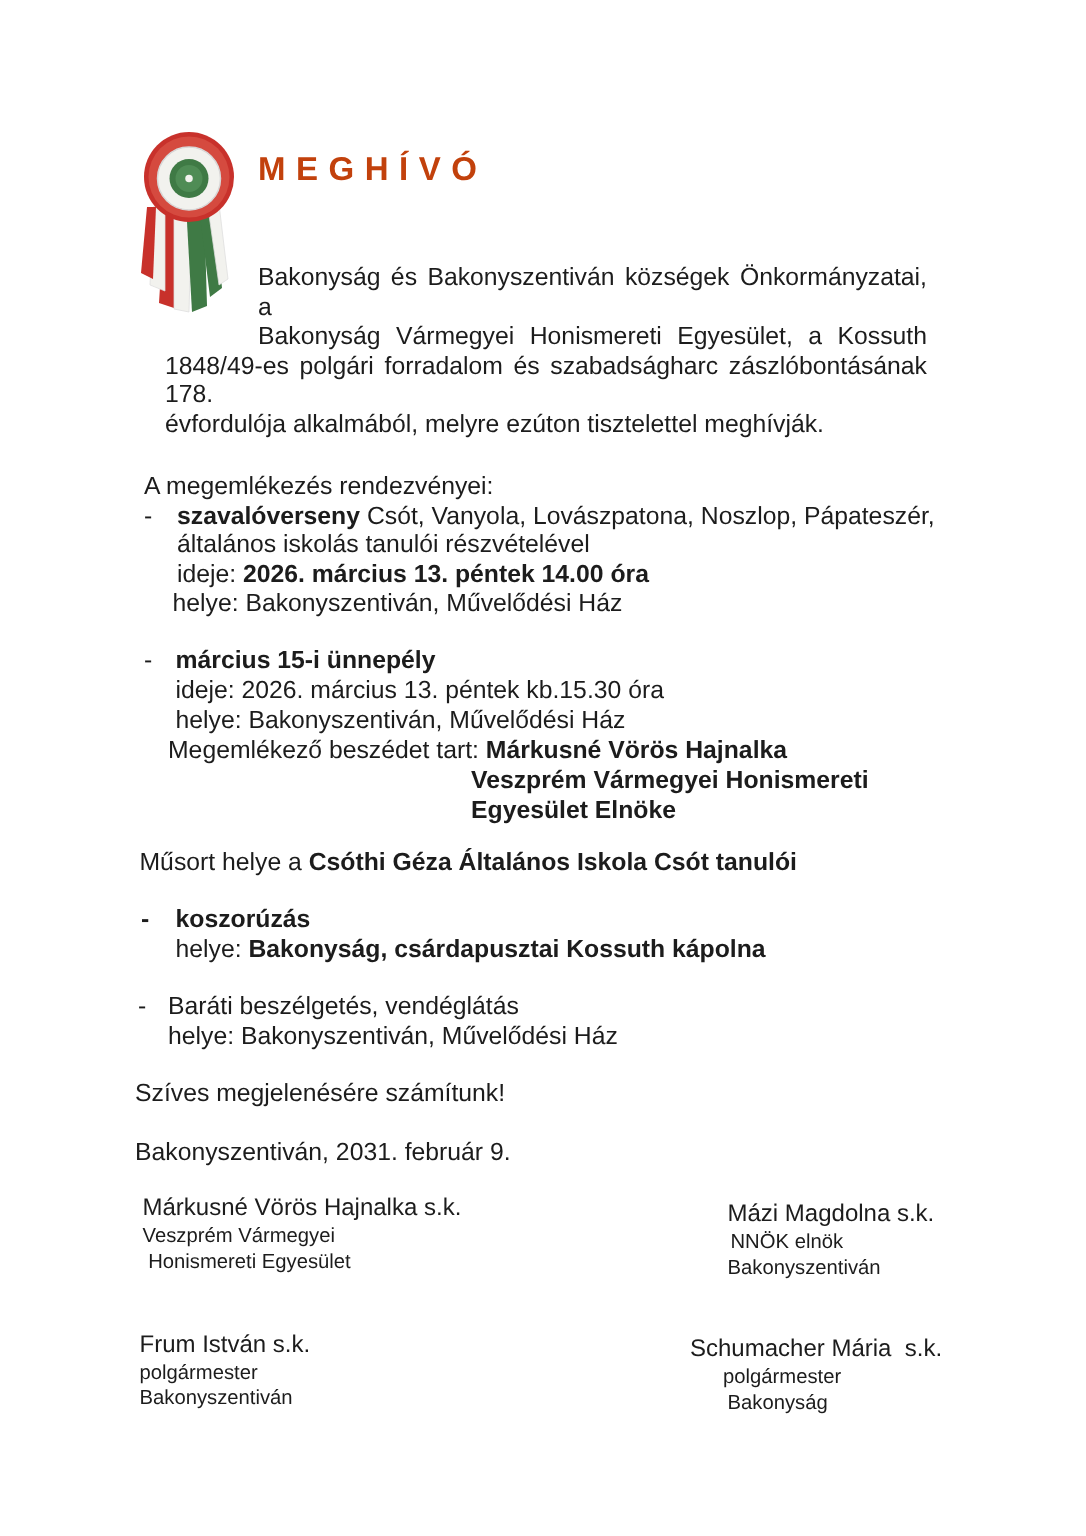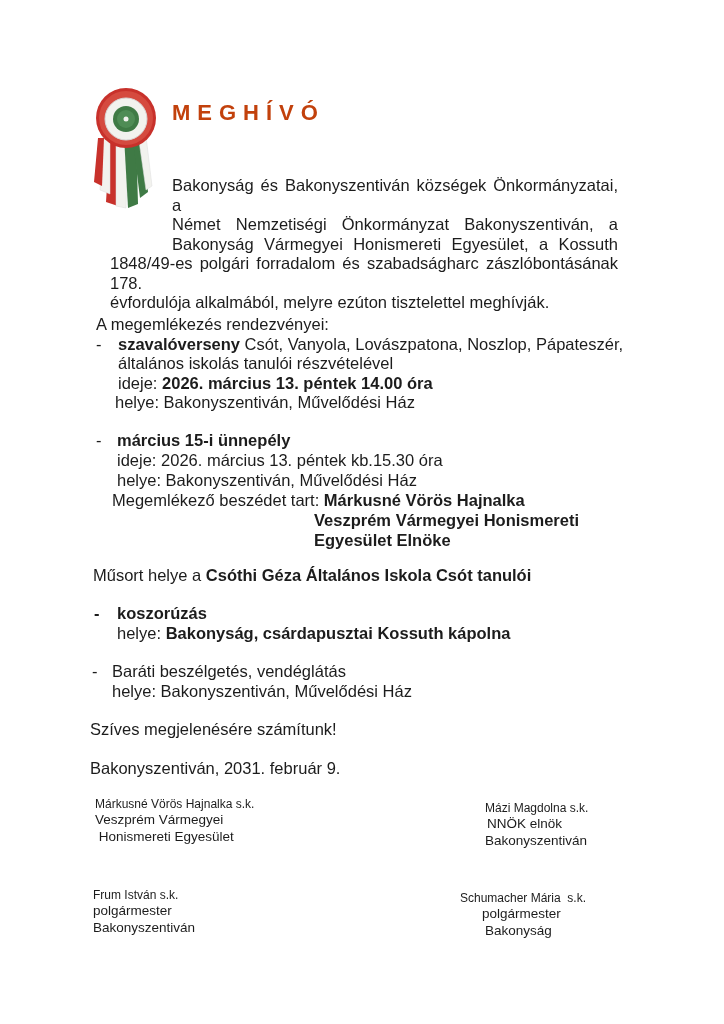--- a/index.html
+++ b/index.html
@@ -13,21 +13,21 @@
     .title {
       left: 172px; top: 100px; font-size: 22px; font-weight: bold;
       letter-spacing: 7px; color: #c2410c;
     }
     .rosette { left: 88px; top: 86px; width: 76px; height: 124px; }
     .intro { left: 110px; top: 176px; width: 508px; font-size: 16.5px; line-height: 19.5px; white-space: normal; }
     .intro .line { display: block; text-align: justify; text-align-last: justify; }
     .intro .ind { margin-left: 62px; }
     .intro .last { text-align-last: left; }
     .small { font-size: 13.5px; line-height: 17px; }
-    .sig-name { font-size: 12px; }
+    .sig-name { font-size: 16px; text-align: right; }
   </style>
 </head>
 <body>
 
 <div class="abs rosette">
   <svg width="76" height="124" viewBox="0 0 76 124">
 
     <g>
       <polygon points="22,50 34,50 30,120 18,116" fill="#c8312b"></polygon>
       <polygon points="28,50 40,50 38,122 28,120" fill="#f2f2ee" stroke="#ddd" stroke-width="0.5"></polygon>
@@ -43,21 +43,20 @@
     <circle cx="38" cy="33" r="13" fill="#3f7a45"></circle>
     <circle cx="38" cy="33" r="9" fill="#4f8c55"></circle>
     <circle cx="38" cy="33" r="2.5" fill="#f2f2ee"></circle>
   </svg>
 </div>
 
 <div class="abs title">MEGHÍVÓ</div>
 
 <div class="abs intro">
   <span class="line ind">Bakonyság és Bakonyszentiván községek Önkormányzatai, a</span>
-  <span class="line ind">Német Nemzetiségi Önkormányzat Bakonyszentiván, a</span>
   <span class="line ind">Bakonyság Vármegyei Honismereti Egyesület, a Kossuth</span>
   <span class="line">1848/49-es polgári forradalom és szabadságharc zászlóbontásának 178.</span>
   <span class="line last">évfordulója alkalmából, melyre ezúton tisztelettel meghívják.</span>
 </div>
 
 <div class="abs t" style="left:96px; top:314px;">A megemlékezés rendezvényei:</div>
 
 <div class="abs t" style="left:96px; top:334px;">-</div>
 <div class="abs t" style="left:118px; top:334px;">
   <span class="b">szavalóverseny</span><span> Csót, Vanyola, Lovászpatona, Noszlop, Pápateszér,</span>

